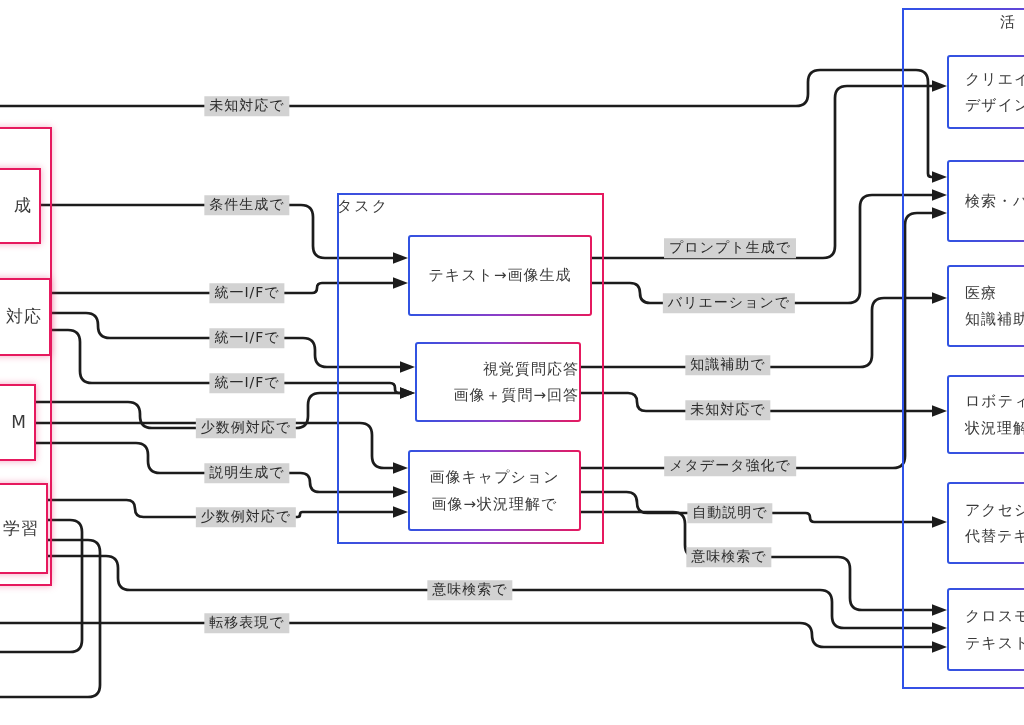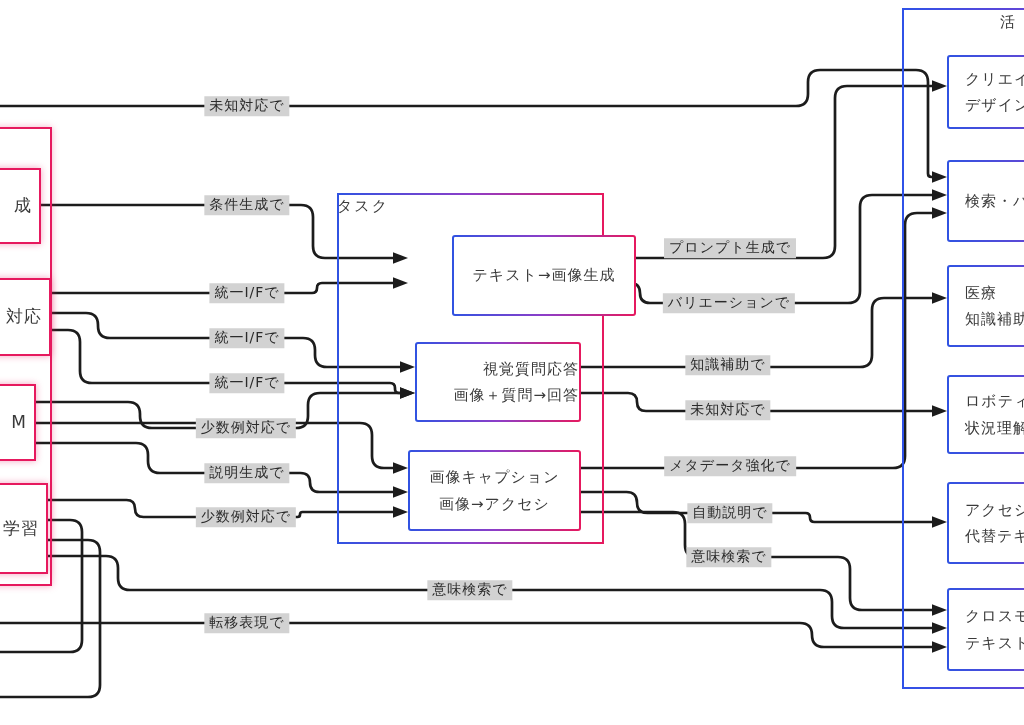--- a/index.html
+++ b/index.html
@@ -22,21 +22,21 @@
   #l3{left:-60px;top:384px;width:85px;height:73px;}
   #l4{left:-60px;top:483px;width:97px;height:87px;}
   
   #task-container{position:absolute;z-index:1;left:337px;top:193px;width:263px;height:347px;
                   border:2.5px solid;border-image:linear-gradient(90deg,#3053e2,#8d3ec8,#e6195e) 1;}
   #task-title{position:absolute;z-index:2;left:337px;top:197px;width:263px;
               color:#3a3a3a;font-size:15px;letter-spacing:2px;}
   .taskbox{text-align:center;background:linear-gradient(#fff,#fff) padding-box,
            linear-gradient(90deg,#3053e2,#8d3ec8,#e6195e) border-box;
            border:2.5px solid transparent;border-radius:3px;}
-  #t1{left:408px;top:235px;width:180px;height:77px;margin-left:44px;}
+  #t1{left:408px;top:235px;width:180px;height:77px;}
   #t2{left:415px;top:342px;width:162px;height:76px;text-align:right;}
   #t3{left:408px;top:450px;width:169px;height:77px;}
   
   #right-container{position:absolute;z-index:1;left:902px;top:8px;width:178px;height:677px;
                    border:2.5px solid;border-image:linear-gradient(90deg,#2f52e8,#7a3fd0) 1;}
   #right-title{position:absolute;z-index:2;left:1000px;top:13px;color:#3a3a3a;font-size:15px;}
   .rightbox{text-align:left;padding-left:16px;background:linear-gradient(#fff,#fff) padding-box,
             linear-gradient(90deg,#3053e2,#8d3ec8) border-box;
             border:2.5px solid transparent;border-radius:3px;}
   #r1{left:947px;top:55px;width:143px;height:70px;}
@@ -110,21 +110,21 @@
   <div id="task-title">タスク</div>
   <div class="node taskbox" id="t1">
     <span>テキスト→画像生成</span>
   </div>
   <div class="node taskbox" id="t2">
     <span>視覚質問応答</span>
     <span>画像＋質問→回答</span>
   </div>
   <div class="node taskbox" id="t3">
     <span>画像キャプション</span>
-    <span>画像→アクセシ</span>
+    <span>画像→状況理解で</span>
   </div>
 
   <div id="right-container"></div>
   <div id="right-title">活</div>
   <div class="node rightbox" id="r1">
     <span>クリエイ</span>
     <span>デザイン</span>
   </div>
   <div class="node rightbox" id="r2">
     <span>検索・パ</span>

